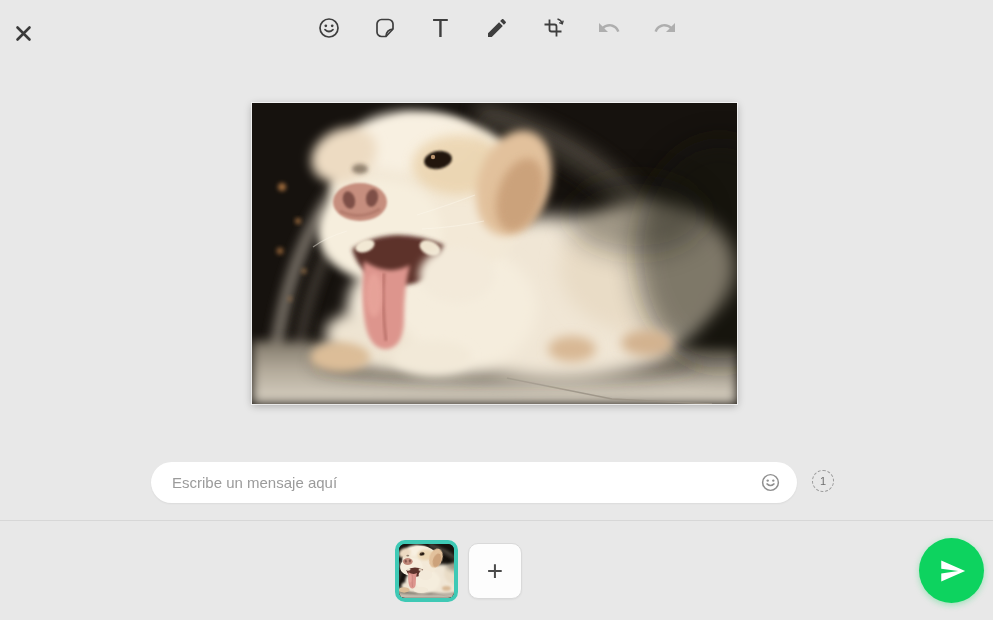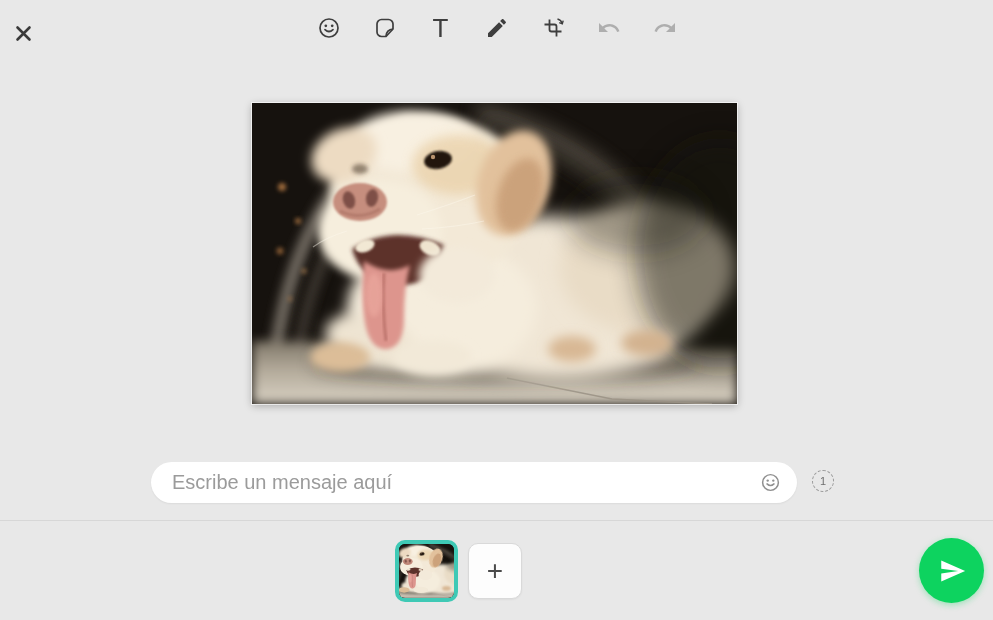--- a/index.html
+++ b/index.html
@@ -24,21 +24,21 @@
     box-shadow:0 0 0 1px rgba(255,255,255,.65), 0 2px 8px rgba(0,0,0,.28);
     background:#16120e; }
   .photo svg { display:block; }
 
   
   .caption-pill { position:absolute; left:151px; top:462px; width:646px; height:41px;
     background:#ffffff; border-radius:21px; display:flex; align-items:center;
     box-shadow:0 1px 2px rgba(0,0,0,.06); }
   .caption-input { flex:1; height:100%; border:none; outline:none; background:transparent;
     font-family:"Liberation Sans", sans-serif;
-    font-size:20px; color:#4a4a4a; padding:0 10px 0 21px; }
+    font-size:15px; color:#4a4a4a; padding:0 10px 0 21px; }
   .caption-input::placeholder { color:#9b9b9b; }
   .pill-emoji-btn { width:40px; height:41px; border:none; background:transparent; cursor:pointer;
     color:#8f8f8f; display:flex; align-items:center; justify-content:center; padding-right:14px; }
   .count-badge { position:absolute; left:812px; top:470px; width:22px; height:22px;
     border:1.6px dashed #9a9a9a; border-radius:50%; color:#6e6e6e; font-size:11px;
     display:flex; align-items:center; justify-content:center; background:transparent; }
 
   
   .divider { position:absolute; left:0; top:520px; width:993px; height:1px; background:#d7d7d7; }
   .footer { position:absolute; left:0; top:521px; width:993px; height:99px; }

